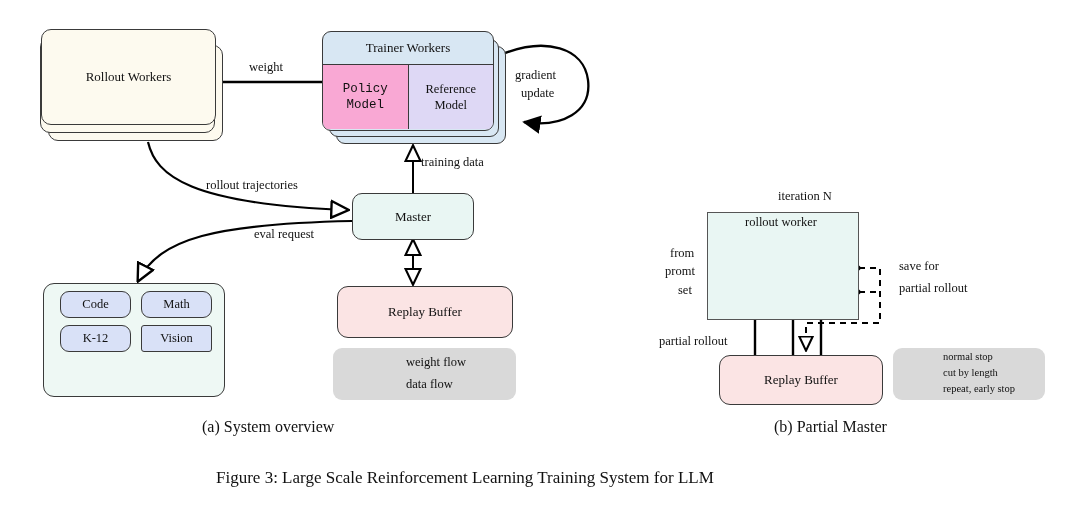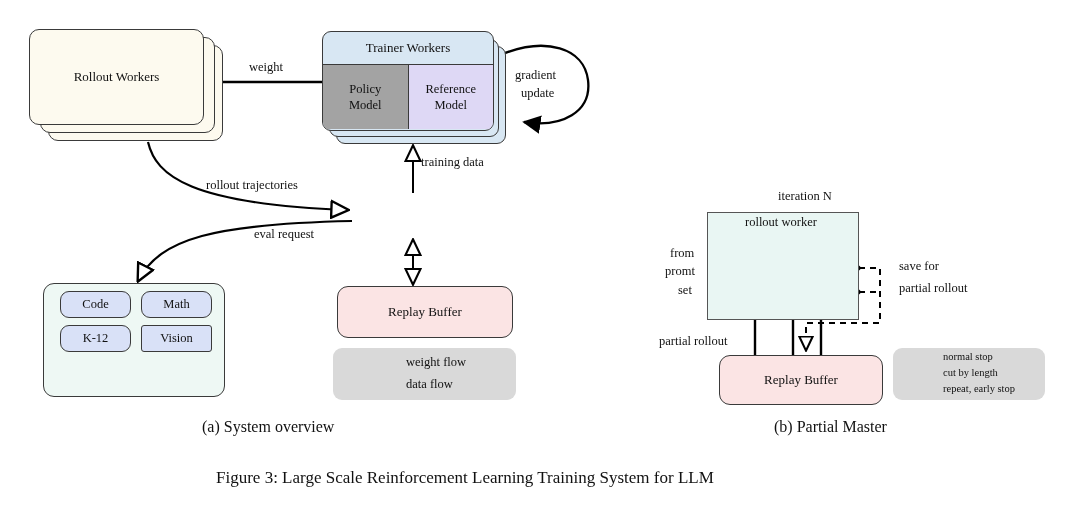--- a/index.html
+++ b/index.html
@@ -117,43 +117,46 @@
       <line x1="938" y1="384" x2="926" y2="396" stroke="#000" stroke-width="2.4"></line>
     </g>
 
     <g>
       <line x1="707" y1="232" x2="859" y2="232" stroke="#555" stroke-width="1.2"></line>
     </g>
   </svg>
 
   <div class="box" style="left:48px;top:45px;width:175px;height:96px;background:#fdfaef;border:1.6px solid #3a3a3a;border-radius:10px;"></div>
   <div class="box" style="left:40px;top:37px;width:175px;height:96px;background:#fdfaef;border:1.6px solid #3a3a3a;border-radius:10px;"></div>
-  <div class="box title-txt" style="left:29px;top:29px;width:175px;height:96px;background:#fdfaef;border:1.6px solid #3a3a3a;border-radius:10px;">
+  <div class="box title-txt" style="left:41px;top:29px;width:175px;height:96px;background:#fdfaef;border:1.6px solid #3a3a3a;border-radius:10px;">
     <span>Rollout Workers</span>
   </div>
 
   <div class="box" style="left:336px;top:46px;width:170px;height:98px;background:#d8e7f3;border:1.6px solid #3a3a3a;border-radius:9px;"></div>
   <div class="box" style="left:329px;top:39px;width:170px;height:98px;background:#d8e7f3;border:1.6px solid #3a3a3a;border-radius:9px;"></div>
 
   <div style="position:absolute;left:322px;top:31px;width:170px;height:98px;background:#d8e7f3;border:1.6px solid #3a3a3a;border-radius:9px;overflow:hidden;">
     <div class="title-txt" style="height:32px;display:flex;align-items:center;justify-content:center;border-bottom:1.4px solid #3a3a3a;">
       <span>Trainer Workers</span>
     </div>
     <div style="display:flex;height:64px;">
-      <div class="small-txt" style="flex:1;background:#a3a3a3;border-right:1.4px solid #3a3a3a;display:flex;flex-direction:column;align-items:center;justify-content:center;line-height:1.28;">
+      <div class="small-txt" style="flex:1;background:#f9a8d4;border-right:1.4px solid #3a3a3a;display:flex;flex-direction:column;align-items:center;justify-content:center;line-height:1.28;font-family:Liberation Mono, monospace;">
         <span>Policy</span>
         <span>Model</span>
       </div>
       <div class="small-txt" style="flex:1;background:#ded8f5;display:flex;flex-direction:column;align-items:center;justify-content:center;line-height:1.28;">
         <span>Reference</span>
         <span>Model</span>
       </div>
     </div>
   </div>
 
+  <div class="box title-txt" style="left:352px;top:193px;width:122px;height:47px;background:#e9f6f3;border:1.6px solid #3a3a3a;border-radius:10px;">
+    <span>Master</span>
+  </div>
 
   <div class="box title-txt" style="left:337px;top:286px;width:176px;height:52px;background:#fbe4e4;border:1.6px solid #3a3a3a;border-radius:11px;">
     <span>Replay Buffer</span>
   </div>
 
   <div style="position:absolute;left:43px;top:283px;width:180px;height:112px;background:#eef8f4;border:1.6px solid #3a3a3a;border-radius:11px;">
     <div style="display:grid;grid-template-columns:1fr 1fr;gap:7px 10px;padding:7px 12px 0 16px;">
       <div class="small-txt" style="background:#d9e1f7;border:1.5px solid #3a3a3a;border-radius:9px;height:25px;display:flex;align-items:center;justify-content:center;">
         <span>Code</span>
       </div>

